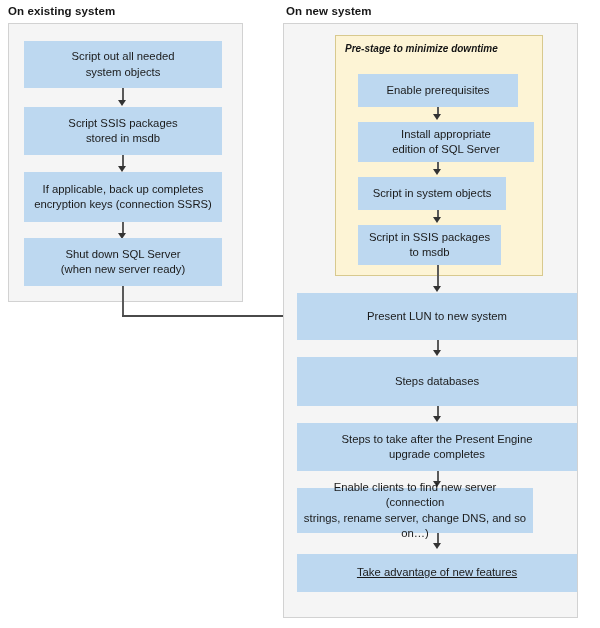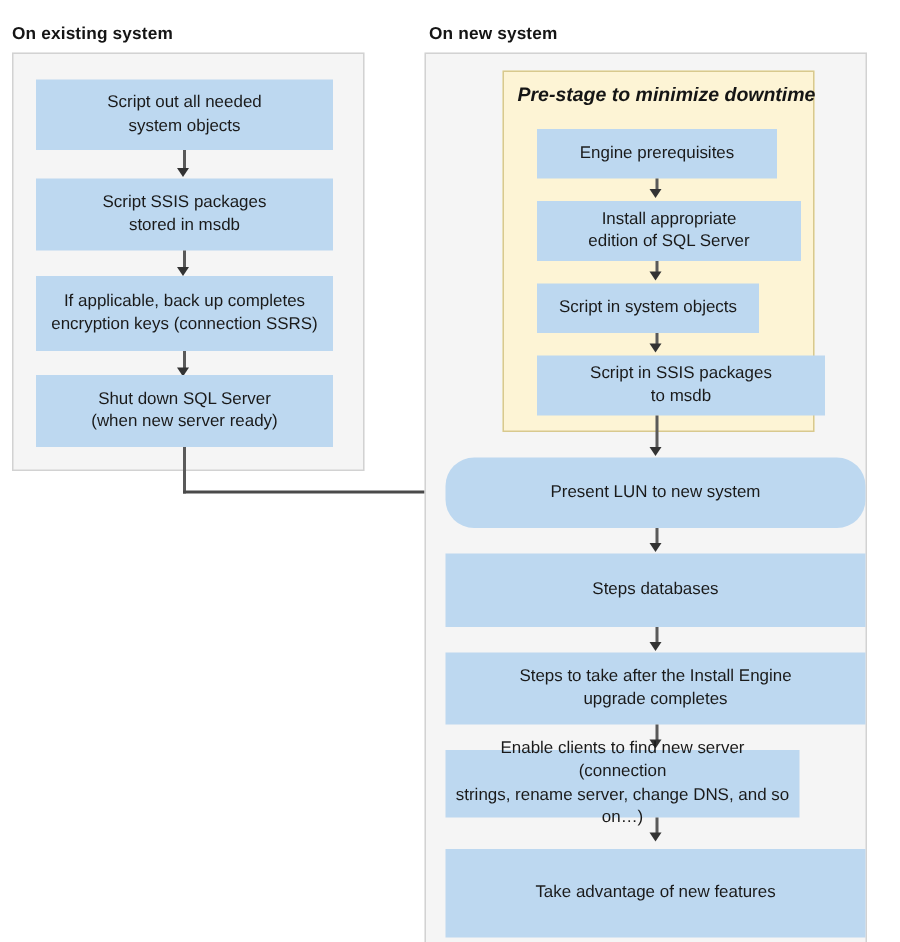--- a/index.html
+++ b/index.html
@@ -11,21 +11,20 @@
     width: 600px;
     height: 628px;
     position: relative;
     font-family: "Liberation Sans", sans-serif;
     color: #1a1a1a;
     overflow: hidden;
   }
   .canvas {
     position: absolute;
     inset: 0;
-    margin-top: 12px;
   }
   
   .group-title {
     position: absolute;
     font-size: 11.5px;
     font-weight: bold;
     color: #151515;
     letter-spacing: .1px;
     white-space: nowrap;
   }
@@ -38,21 +37,21 @@
   }
   
   .prestage {
     position: absolute;
     background: #fdf4d5;
     border: 1px solid #d8c98e;
     box-sizing: border-box;
   }
   .prestage-title {
     position: absolute;
-    font-size: 13px;
+    font-size: 10px;
     font-weight: bold;
     font-style: italic;
     color: #151515;
     white-space: nowrap;
   }
   
   .node {
     position: absolute;
     background: #bdd8f0;
     box-sizing: border-box;
@@ -141,21 +140,21 @@
 
   <div class="group-title" style="left:286px; top:5px;">On new system</div>
 
   <div class="panel" style="left:283px; top:23px; width:295px; height:595px;"></div>
 
   <div class="prestage" style="left:335px; top:35px; width:208px; height:241px;"></div>
   <div class="prestage-title" style="left:345px; top:43px;">Pre-stage to minimize downtime</div>
 
   <div class="node" style="left:358px; top:74px; width:160px; height:33px;">
     <div>
-      <span>Engine prerequisites</span>
+      <span>Enable prerequisites</span>
     </div>
   </div>
   <div class="conn-v" style="left:437px; top:107px; height:9px;"></div>
   <div class="arrow-down" style="left:433.4px; top:114px;"></div>
 
   <div class="node" style="left:358px; top:122px; width:176px; height:40px;">
     <div>
       <span>Install appropriate</span>
       <span>edition of SQL Server</span>
     </div>
@@ -164,63 +163,63 @@
   <div class="arrow-down" style="left:433.4px; top:169px;"></div>
 
   <div class="node" style="left:358px; top:177px; width:148px; height:33px;">
     <div>
       <span>Script in system objects</span>
     </div>
   </div>
   <div class="conn-v" style="left:437px; top:210px; height:9px;"></div>
   <div class="arrow-down" style="left:433.4px; top:217px;"></div>
 
-  <div class="node" style="left:358px; top:225px; width:192px; height:40px;">
+  <div class="node" style="left:358px; top:225px; width:143px; height:40px;">
     <div>
       <span>Script in SSIS packages</span>
       <span>to msdb</span>
     </div>
   </div>
 
   <div class="conn-v" style="left:437px; top:265px; height:22px;"></div>
   <div class="arrow-down" style="left:433.4px; top:286px;"></div>
 
-  <div class="node" style="left:297px; top:293px; width:280px; height:47px;border-radius:19px;">
+  <div class="node" style="left:297px; top:293px; width:280px; height:47px;">
     <div>
       <span>Present LUN to new system</span>
     </div>
   </div>
   <div class="conn-v" style="left:437px; top:340px; height:12px;"></div>
   <div class="arrow-down" style="left:433.4px; top:350px;"></div>
 
   <div class="node" style="left:297px; top:357px; width:280px; height:49px;">
     <div>
       <span>Steps databases</span>
     </div>
   </div>
   <div class="conn-v" style="left:437px; top:406px; height:12px;"></div>
   <div class="arrow-down" style="left:433.4px; top:416px;"></div>
 
   <div class="node" style="left:297px; top:423px; width:280px; height:48px;">
     <div>
-      <span>Steps to take after the Install Engine</span>
+      <span>Steps to take after the Present Engine</span>
       <span>upgrade completes</span>
     </div>
   </div>
   <div class="conn-v" style="left:437px; top:471px; height:12px;"></div>
   <div class="arrow-down" style="left:433.4px; top:481px;"></div>
 
   <div class="node" style="left:297px; top:488px; width:236px; height:45px;">
     <div>
       <span>Enable clients to find new server (connection</span>
       <span>strings, rename server, change DNS, and so on…)</span>
     </div>
   </div>
   <div class="conn-v" style="left:437px; top:533px; height:12px;"></div>
   <div class="arrow-down" style="left:433.4px; top:543px;"></div>
 
-  <div class="node" style="left:297px; top:554px; width:280px; height:59px;">
+  <div class="node" style="left:297px; top:554px; width:280px; height:38px;text-decoration:underline;">
     <div>
       <span>Take advantage of new features</span>
     </div>
   </div>
 
 </div>
 
 </body></html>

